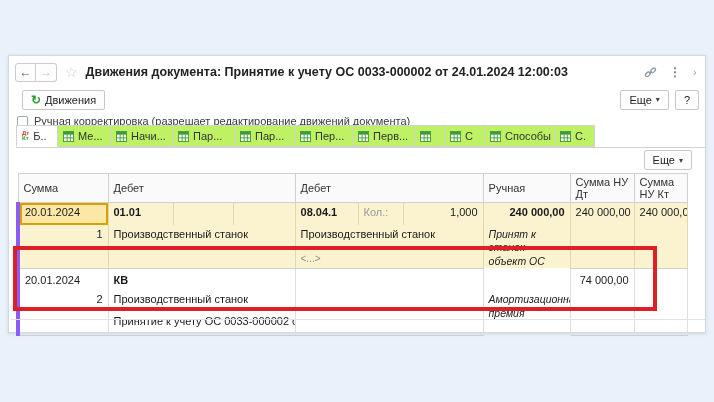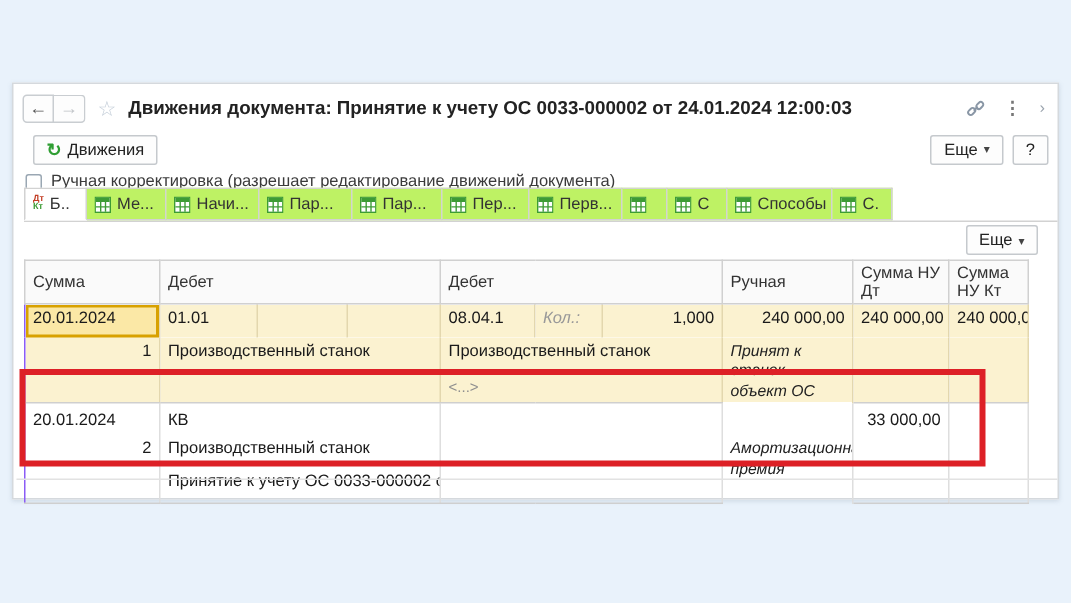--- a/index.html
+++ b/index.html
@@ -71,27 +71,27 @@
   col.c-k1 { width: 63px; } col.c-k2 { width: 45px; } col.c-k3 { width: 80px; }
   col.c-sum { width: 87px; } col.c-nudt { width: 64px; } col.c-nukt { width: 53px; }
   th {
     height: 20px; background: #fafafa; border: 1px solid #d0d0d0;
     font-weight: normal; color: #333; text-align: left; padding: 2px 5px; font-size: 11px;
   }
   td { border-right: 1px solid #dedede; padding: 3px 5px 0; vertical-align: top; overflow: hidden; white-space: nowrap; }
   tr { height: 20px; }
   tr.l1 { height: 22px; }
   tr.r1 td { background: #fbf2d0; border-right-color: #e3d7ae; }
-  td.first { border-left: 1px solid #8b5cf6; }
+  td.first { border-left: 4px solid #8b5cf6; }
   tr.rowend td { border-bottom: 1px solid #cfcfcf; }
   td.num { text-align: right; }
-  td.bold { font-weight: normal; }
+  td.bold { font-weight: bold; }
   td.sel { background: #fbe8a6 !important; box-shadow: inset 0 0 0 2px #d8a100; }
   td.comment { font-style: italic; white-space: normal; line-height: 1.3; font-size: 10.5px; color: #222; }
-  td.qtycell { font-style: italic; color: #999; }
+  td.qtycell { color: #999; }
   td.dim { color: #8f8f8f; font-size: 10px; }
   tr.l3short { height: 13px; }
   tr.r2 .l { padding-top: 5px; }
   .table-bottom-line { position: absolute; top: 263px; left: 2px; width: 694px; height: 1px; background: #e2e2e2; }
   
   .annotation {
     position: absolute; left: 13px; top: 246px; width: 644px; height: 65px;
     border: 4px solid #dd2026; z-index: 50; pointer-events: none;
   }
 </style>
@@ -305,21 +305,21 @@
         <td colspan="3"></td>
         <td colspan="3" class="dim">&lt;...&gt;</td>
         <td></td>
         <td></td>
       </tr>
       <tr class="l1 r2">
         <td class="first l">20.01.2024</td>
         <td colspan="3" class="bold l">КВ</td>
         <td colspan="3" class="l"></td>
         <td class="l"></td>
-        <td class="num l">33 000,00</td>
+        <td class="num l">74 000,00</td>
         <td class="l"></td>
       </tr>
       <tr class="l1 r2">
         <td class="first num">2</td>
         <td colspan="3">Производственный станок</td>
         <td colspan="3"></td>
         <td rowspan="2" class="comment">Амортизационная премия</td>
         <td></td>
         <td></td>
       </tr>

